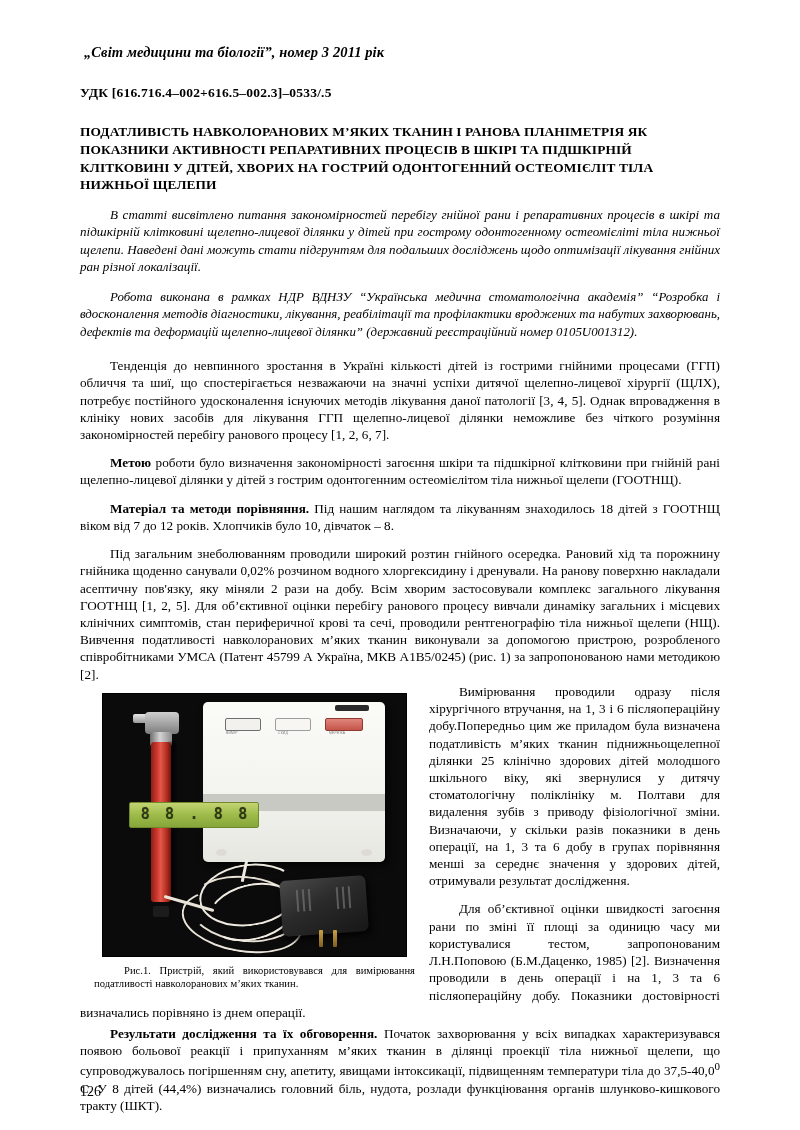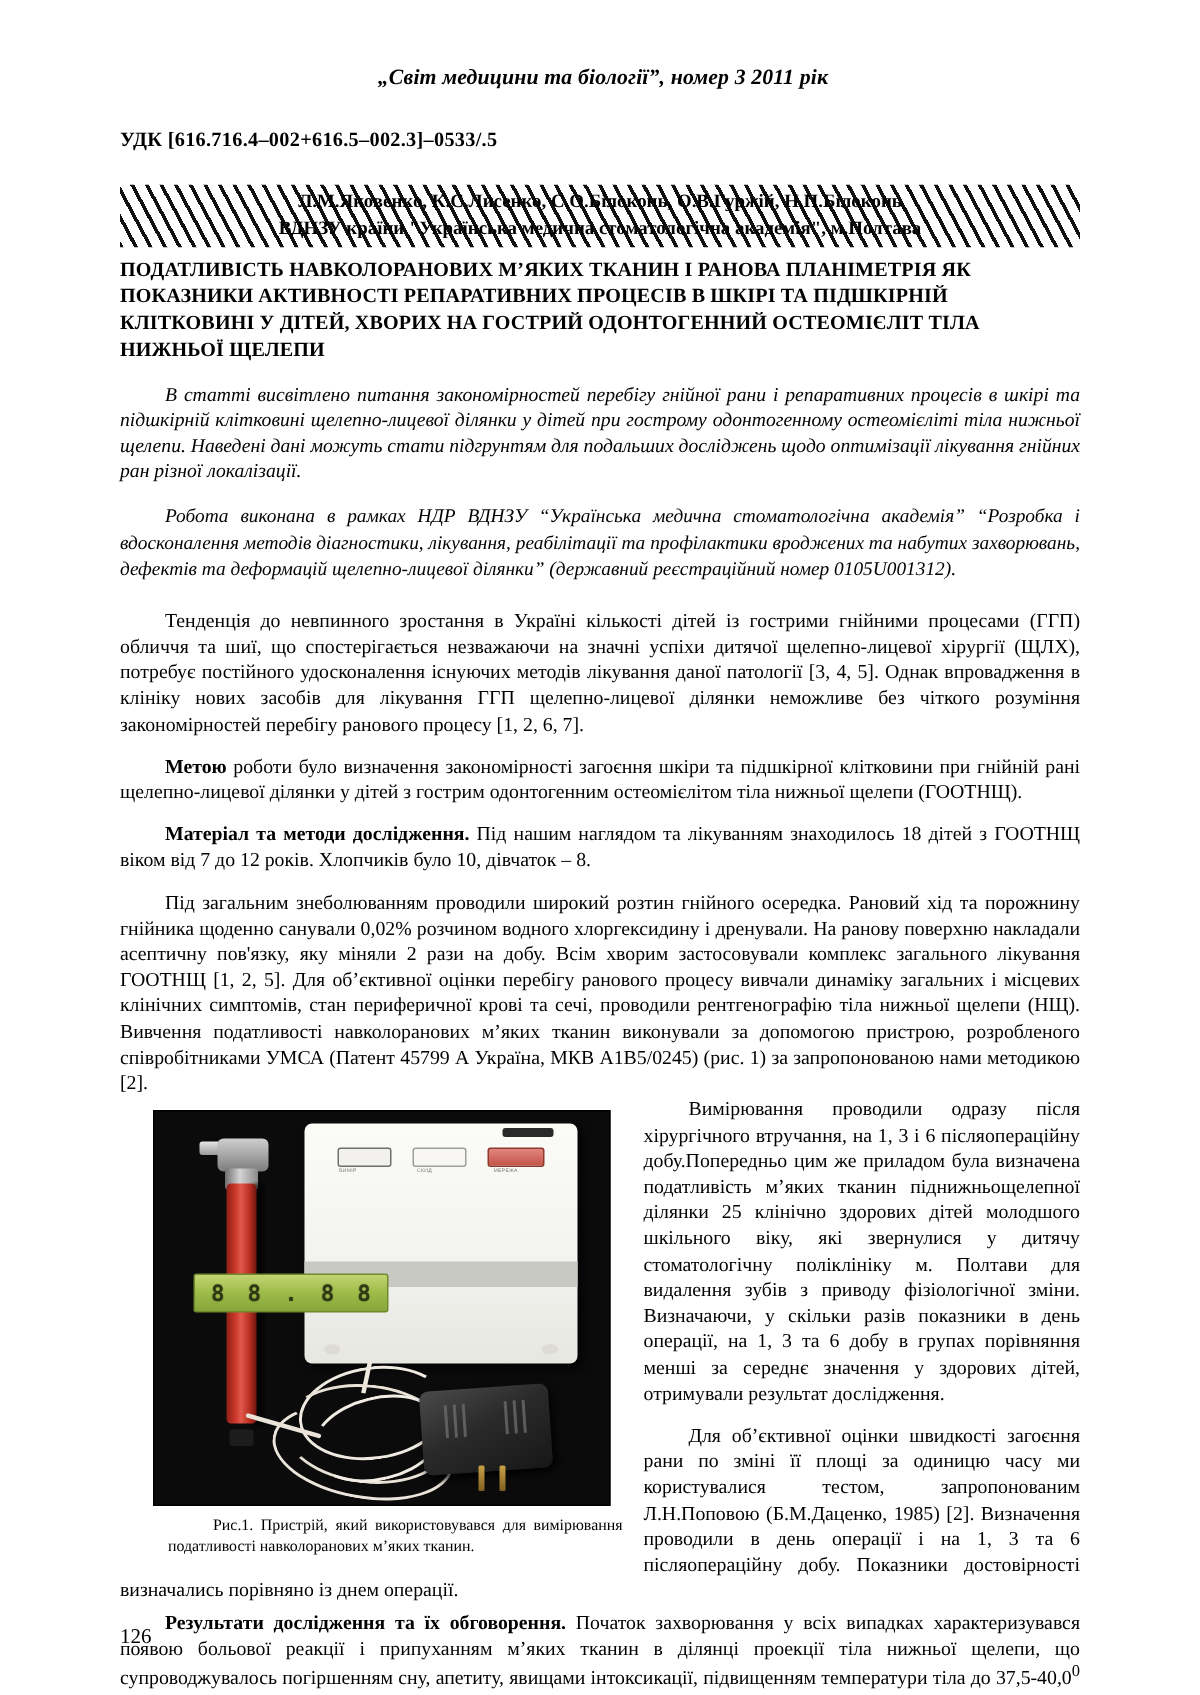--- a/index.html
+++ b/index.html
@@ -23,21 +23,20 @@
     height: 1130px;
     box-sizing: border-box;
     padding: 44px 80px 0 80px;
   }
   .running-head {
     font-style: italic;
     font-weight: bold;
     font-size: 14.5px;
     letter-spacing: 0.1px;
     margin: 0 0 24px 4px;
-    text-align: center;
   }
   .udk {
     font-weight: bold;
     font-size: 13.5px;
     margin: 0 0 22px 0;
     letter-spacing: 0.2px;
   }
 
   
   .authors-block {
@@ -276,61 +275,57 @@
   .prong {
     position: absolute;
     width: 4px; height: 17px;
     background: linear-gradient(180deg,#caa046,#7d6020);
     border-radius: 1px;
   }
   .figcaption {
     font-size: 10.6px;
     line-height: 1.26;
     text-align: justify;
-    margin: 7px 2px 0 20px;
+    margin: 7px 2px 0 2px;
     text-indent: 30px;
   }
 
   .page-number {
     position: absolute;
     left: 80px;
     bottom: 30px;
     font-size: 14px;
   }
   .clearfix::after { content: ""; display: block; clear: both; }
 </style>
 </head>
 <body>
 
 <div class="page">
 
   <div class="running-head">„Світ медицини та біології”, номер 3 2011 рік</div>
 
   <div class="udk">УДК  [616.716.4–002+616.5–002.3]–0533/.5</div>
 
-  <div class="authors-block">
-    <div class="authors-line">Л.М.Яковенко, К.С.Лисенко, С.О.Білоконь, О.В.Гуржій, Н.П.Білоконь</div>
-    <div class="authors-line">ВДНЗУ країни "Українська медична стоматологічна академія", м.Полтава</div>
-  </div>
 
   <h1 class="article-title">ПОДАТЛИВІСТЬ НАВКОЛОРАНОВИХ М’ЯКИХ ТКАНИН І РАНОВА ПЛАНІМЕТРІЯ ЯК ПОКАЗНИКИ АКТИВНОСТІ РЕПАРАТИВНИХ ПРОЦЕСІВ В ШКІРІ ТА ПІДШКІРНІЙ КЛІТКОВИНІ У ДІТЕЙ, ХВОРИХ НА ГОСТРИЙ ОДОНТОГЕННИЙ ОСТЕОМІЄЛІТ ТІЛА НИЖНЬОЇ ЩЕЛЕПИ</h1>
 
   <p class="just abs">В статті висвітлено питання закономірностей перебігу гнійної рани і репаративних процесів в шкірі та підшкірній клітковині щелепно-лицевої ділянки у дітей при гострому одонтогенному остеомієліті тіла нижньої щелепи. Наведені дані можуть стати підгрунтям для подальших досліджень щодо оптимізації лікування гнійних ран різної локалізації.</p>
 
 
   <p class="funding">Робота виконана в рамках НДР ВДНЗУ “Українська медична стоматологічна академія” “Розробка і вдосконалення методів діагностики, лікування, реабілітації та профілактики вроджених та набутих захворювань, дефектів та деформацій щелепно-лицевої ділянки”   (державний реєстраційний номер 0105U001312).</p>
 
   <p class="body-p">Тенденція до невпинного зростання в Україні кількості дітей із гострими гнійними процесами (ГГП) обличчя та шиї, що спостерігається незважаючи на значні успіхи дитячої щелепно-лицевої хірургії (ЩЛХ), потребує постійного удосконалення існуючих методів лікування даної патології [3, 4, 5]. Однак впровадження в клініку нових засобів для лікування ГГП щелепно-лицевої ділянки неможливе без чіткого розуміння закономірностей перебігу ранового процесу [1, 2, 6, 7].</p>
 
   <p class="body-p">
     <span class="lead">Метою</span><span> роботи було визначення закономірності загоєння шкіри та підшкірної клітковини при гнійній рані щелепно-лицевої ділянки у дітей з гострим одонтогенним остеомієлітом тіла нижньої щелепи (ГООТНЩ).</span>
   </p>
 
   <p class="body-p">
-    <span class="lead">Матеріал та методи дослідження.</span><span> Під нашим наглядом та лікуванням знаходилось 18 дітей з ГООТНЩ віком від 7 до 12 років. Хлопчиків було 10, дівчаток – 8.</span>
+    <span class="lead">Матеріал та методи порівняння.</span><span> Під нашим наглядом та лікуванням знаходилось 18 дітей з ГООТНЩ віком від 7 до 12 років. Хлопчиків було 10, дівчаток – 8.</span>
   </p>
 
   <p class="body-p">Під загальним знеболюванням проводили широкий розтин гнійного осередка. Рановий хід та порожнину гнійника щоденно санували 0,02% розчином водного хлоргексидину і дренували. На ранову поверхню накладали асептичну пов'язку, яку міняли 2 рази на добу. Всім хворим застосовували комплекс загального лікування ГООТНЩ [1, 2, 5]. Для об’єктивної оцінки перебігу ранового процесу вивчали динаміку загальних і місцевих клінічних симптомів, стан периферичної крові та сечі, проводили рентгенографію тіла нижньої щелепи (НЩ). Вивчення податливості навколоранових м’яких тканин виконували за допомогою пристрою, розробленого співробітниками УМСА (Патент 45799 А Україна, МКВ А1В5/0245) (рис. 1) за запропонованою нами методикою [2].</p>
 
   <div class="clearfix">
 
     <div class="figure-wrap">
       <div class="photo" aria-label="Фотографія приладу: червоний зонд-ручка, білий блок керування з трьома кнопками та зеленим РК-дисплеєм, білий кабель, чорний блок живлення">
 
         <div class="probe-tip"></div>

